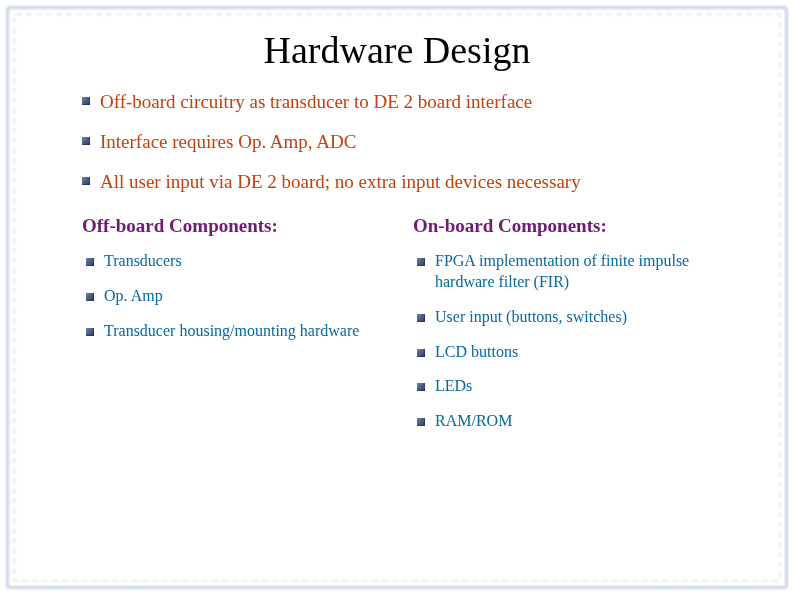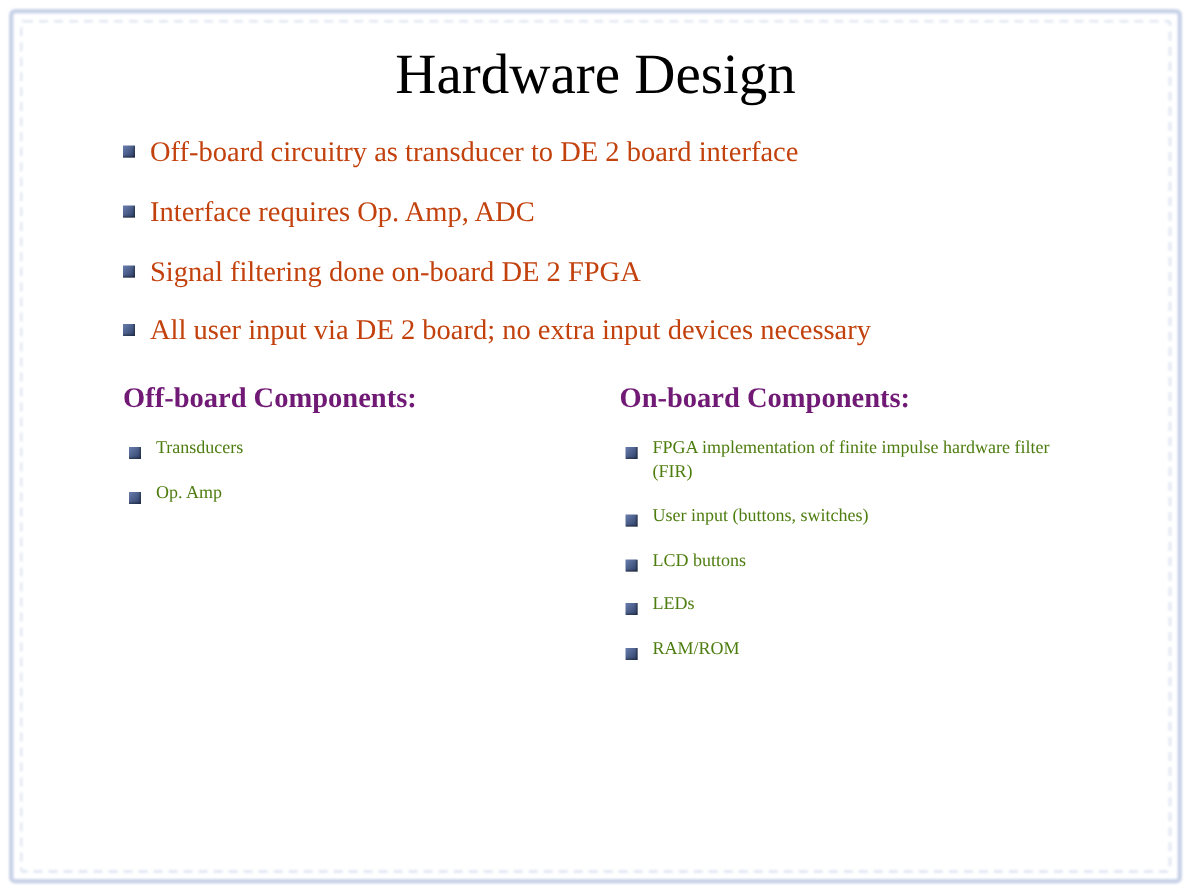--- a/index.html
+++ b/index.html
@@ -78,49 +78,49 @@
     font-weight: 700;
     margin: 0 0 14px 0;
     color: #701a75;
   }
   ul.col {
     list-style: none;
     padding: 0 0 0 22px;
     margin: 0;
   }
   ul.col li {
-    font-size: 12px;
+    font-size: 16px;
     line-height: 1.3;
     margin-bottom: 14px;
     position: relative;
-    color: #4d7c0f;
+    color: #0369a1;
     padding-right: 10px;
   }
 </style>
 </head>
 <body>
 
 <div class="frame"></div>
 
 <div class="slide">
   <h1>Hardware Design</h1>
 
   <ul class="top">
     <li>Off-board circuitry as transducer to DE 2 board interface</li>
     <li>Interface requires Op. Amp, ADC</li>
-    <li>Signal filtering done on-board DE 2 FPGA</li>
     <li>All user input via DE 2 board; no extra input devices necessary</li>
   </ul>
 
   <div class="columns">
     <div class="col">
       <div class="col-title">Off-board Components:</div>
       <ul class="col">
         <li>Transducers</li>
         <li>Op. Amp</li>
+        <li>Transducer housing/mounting hardware</li>
       </ul>
     </div>
     <div class="col">
       <div class="col-title">On-board Components:</div>
       <ul class="col">
         <li>FPGA implementation of finite impulse hardware filter (FIR)</li>
         <li>User input (buttons, switches)</li>
         <li>LCD buttons</li>
         <li>LEDs</li>
         <li>RAM/ROM</li>

